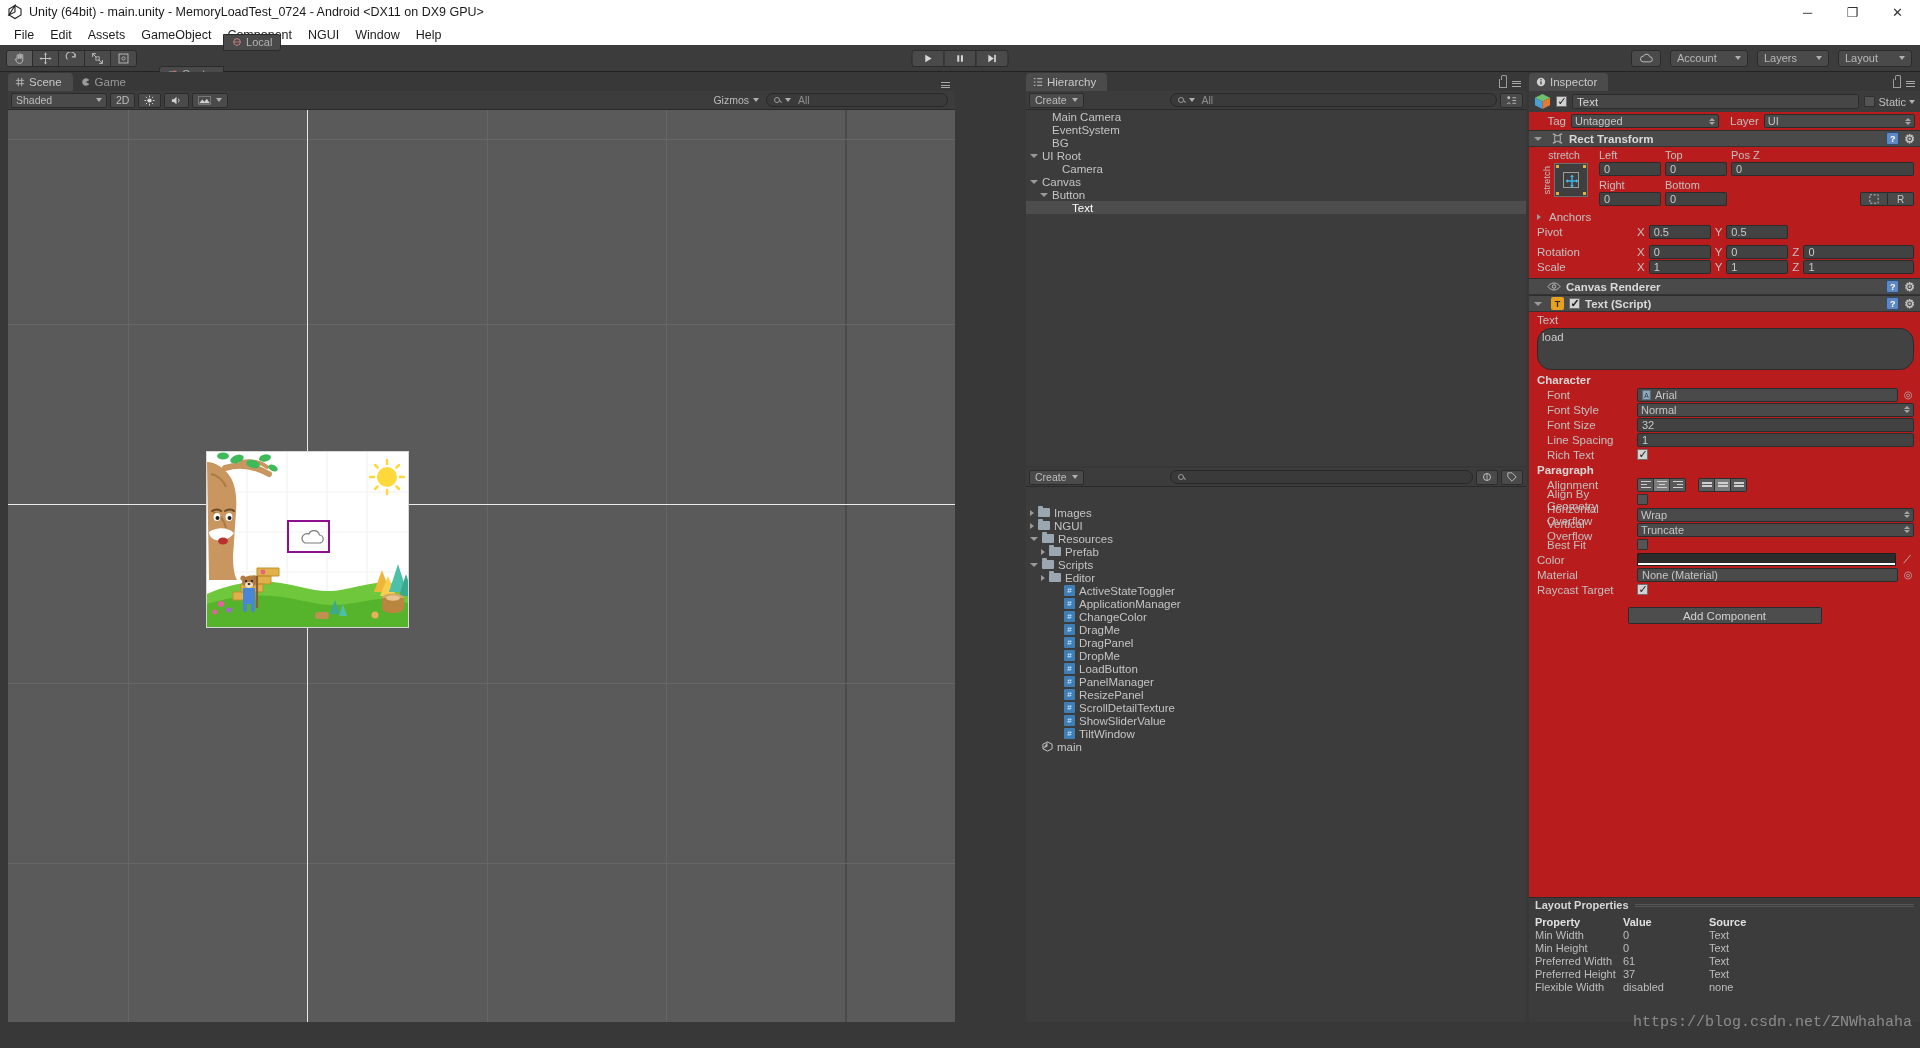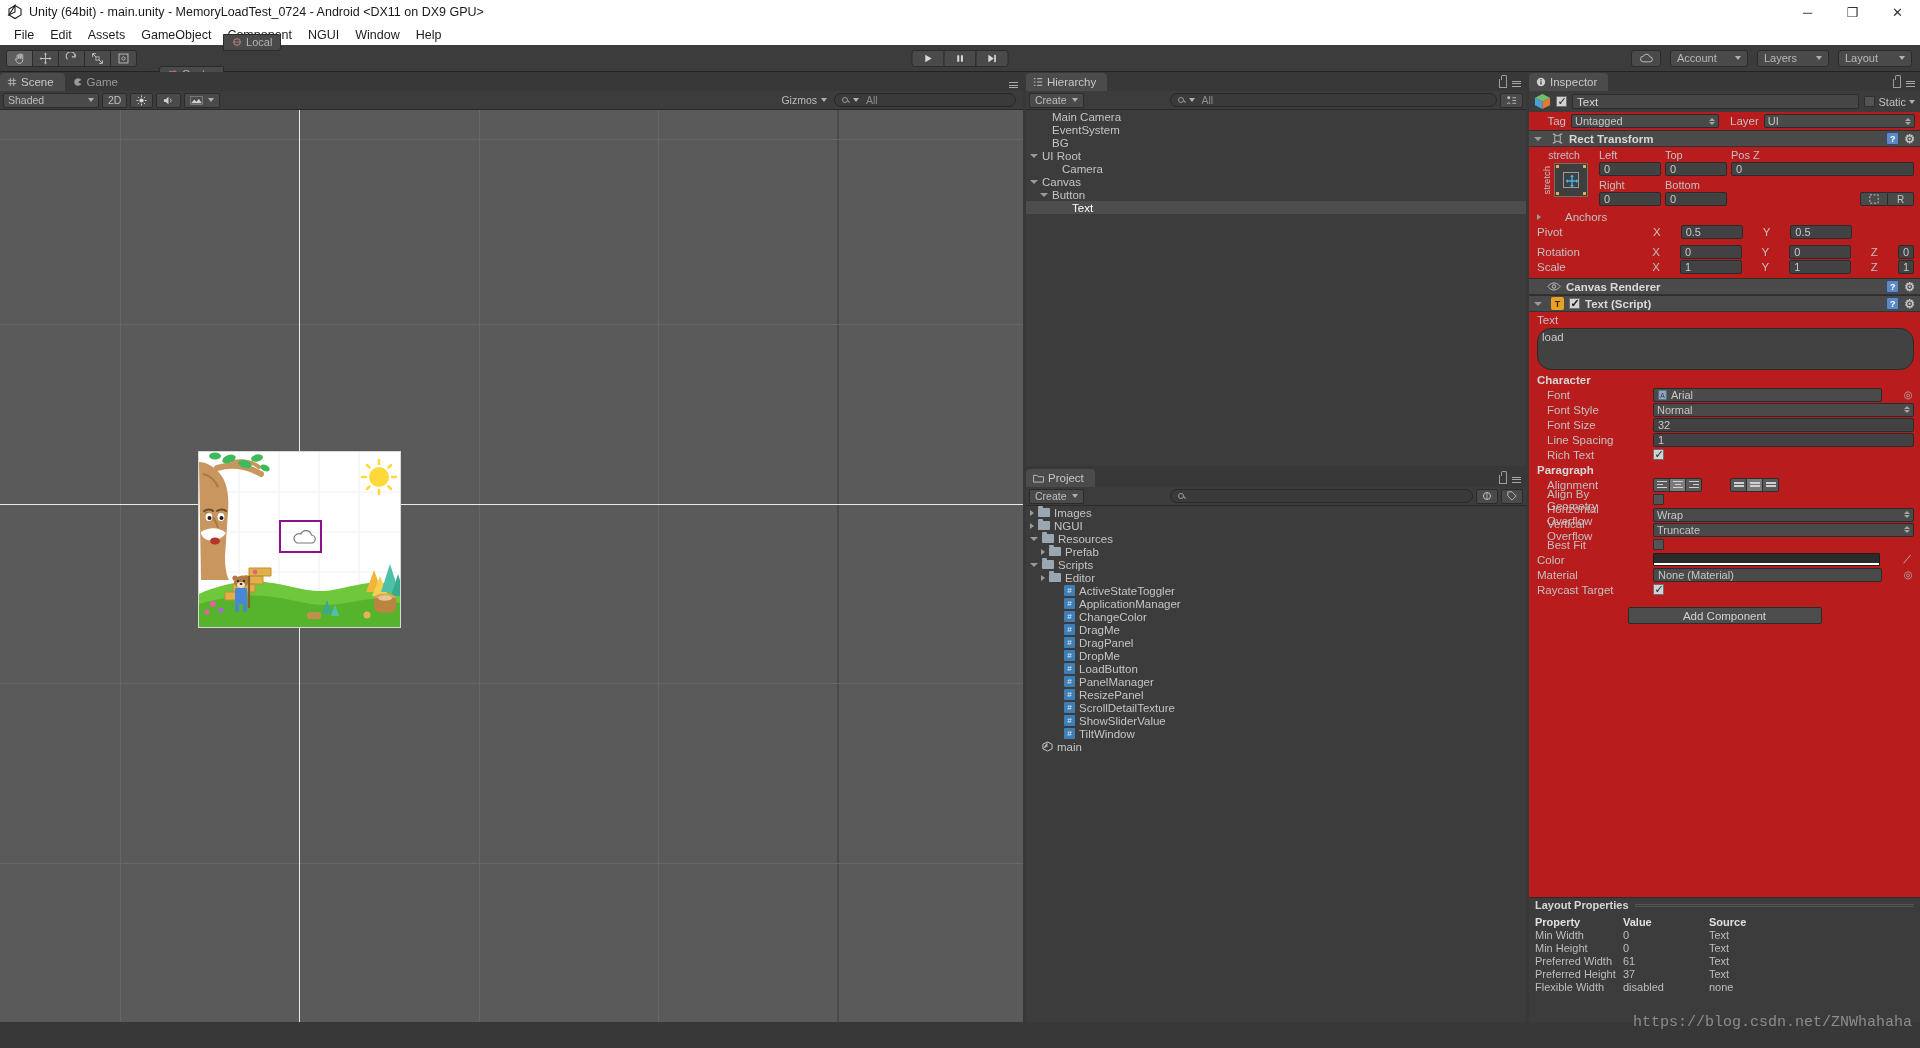--- a/index.html
+++ b/index.html
@@ -72,21 +72,21 @@
   .dd-btn {
     height: 17px; background: #4a4a4a; border: 1px solid #2b2b2b; border-radius: 3px;
     display: flex; align-items: center; justify-content: space-between;
     padding: 0 6px; color: #b8b8b8; font-size: 11px; gap: 12px;
   }
   .caret { width: 0; height: 0; border-left: 3px solid transparent; border-right: 3px solid transparent; border-top: 4px solid #b0b0b0; }
 
   
   .workspace { position: absolute; top: 72px; left: 0; right: 0; bottom: 26px; }
 
-  .scene-panel { position: absolute; left: 0; top: 0; width: 1023px; bottom: 0; background: #3c3c3c; }
+  .scene-panel { position: absolute; left: 8px; top: 0; width: 947px; bottom: 0; background: #3c3c3c; }
   .hier-panel  { position: absolute; left: 1026px; top: 0; width: 500px; height: 394px; background: #3c3c3c; }
   .proj-panel  { position: absolute; left: 1026px; top: 396px; width: 500px; bottom: 0; background: #3c3c3c; }
   .insp-panel  { position: absolute; left: 1529px; top: 0; right: 0; bottom: 0; background: #b91c1c; }
 
   
   .tabrow { height: 19px; background: #383838; display: flex; align-items: flex-end; position: relative; }
   .ptab {
     height: 18px; background: #4b4b4b; border-radius: 4px 4px 0 0;
     display: flex; align-items: center; gap: 4px; padding: 0 11px 0 7px;
     color: #c8c8c8; font-size: 11.5px; margin-right: 1px;
@@ -176,21 +176,21 @@
   .updown i.d { border-top: 3px solid #a5a5a5; }
 
   .comp-head {
     height: 17px; background: #4a4a4a; border-top: 1px solid #2e2e2e; border-bottom: 1px solid #333;
     display: flex; align-items: center; padding: 0 5px; gap: 5px;
     font-size: 11.5px; color: #d9d9d9; font-weight: bold;
   }
   .help-ico { width: 13px; height: 13px; background: #5f89c4; border: 1px solid #2e4d74; border-radius: 2px; display:flex; align-items:center; justify-content:center; color:#fff; font-size:9px; }
   .gear { font-size: 12px; color: #c4c4c4; line-height: 1; }
   .sect-title { font-size: 11.5px; font-weight: bold; color: #d6d6d6; padding: 2px 0 1px 8px; }
-  .prop-row { height: 15px; display: flex; align-items: center; padding: 0 6px 0 8px; gap: 20px; }
+  .prop-row { height: 15px; display: flex; align-items: center; padding: 0 6px 0 8px; gap: 4px; }
   .prop-name { color: #c0c0c0; font-size: 11.5px; }
   .valfield {
     height: 14px; background: #424242; border: 1px solid #2b2b2b; border-radius: 2px;
     display: flex; align-items: center; padding: 0 4px; color: #c9c9c9; font-size: 11px;
   }
   .textarea {
     background: #424242; border: 1px solid #2b2b2b; border-radius: 14px;
     margin: 2px 6px 2px 8px; height: 42px; padding: 2px 4px; color: #c9c9c9; font-size: 11.5px;
   }
   .objfield {
@@ -578,36 +578,20 @@
             <span>Button</span>
           </div>
           <div class="trow sel" style="padding-left: 34px;">
             <span class="tw none"></span>
             <span>Text</span>
           </div>
         </div>
     </div>
 
     <div class="proj-panel">
-      <div class="tabrow">
-        <div class="ptab">
-          <svg width="11" height="9" viewBox="0 0 12 10">
-              <path d="M0.5 1.5h4l1 1.5h6v6h-11z" fill="none" stroke="#bfbfbf" stroke-width="1"></path>
-            </svg>
-          <span>Project</span>
-        </div>
-        <div class="tab-tools">
-          <div class="lock-ico"></div>
-          <div class="hamb">
-              <i></i>
-              <i></i>
-              <i></i>
-            </div>
-        </div>
-      </div>
       <div class="subbar">
         <div class="sb-btn">
           <span>Create</span>
           <span class="caret"></span>
         </div>
         <div style="width:80px"></div>
         <div class="searchbox">
           <span class="mag"></span>
           <span></span>
         </div>

